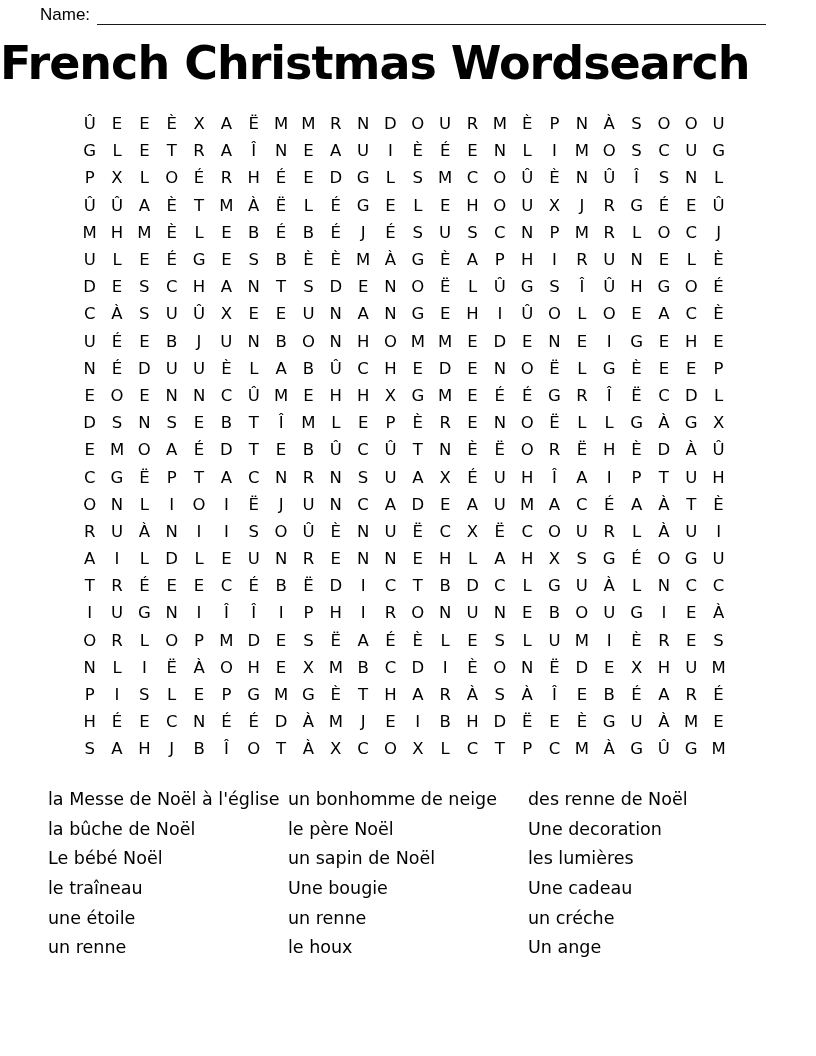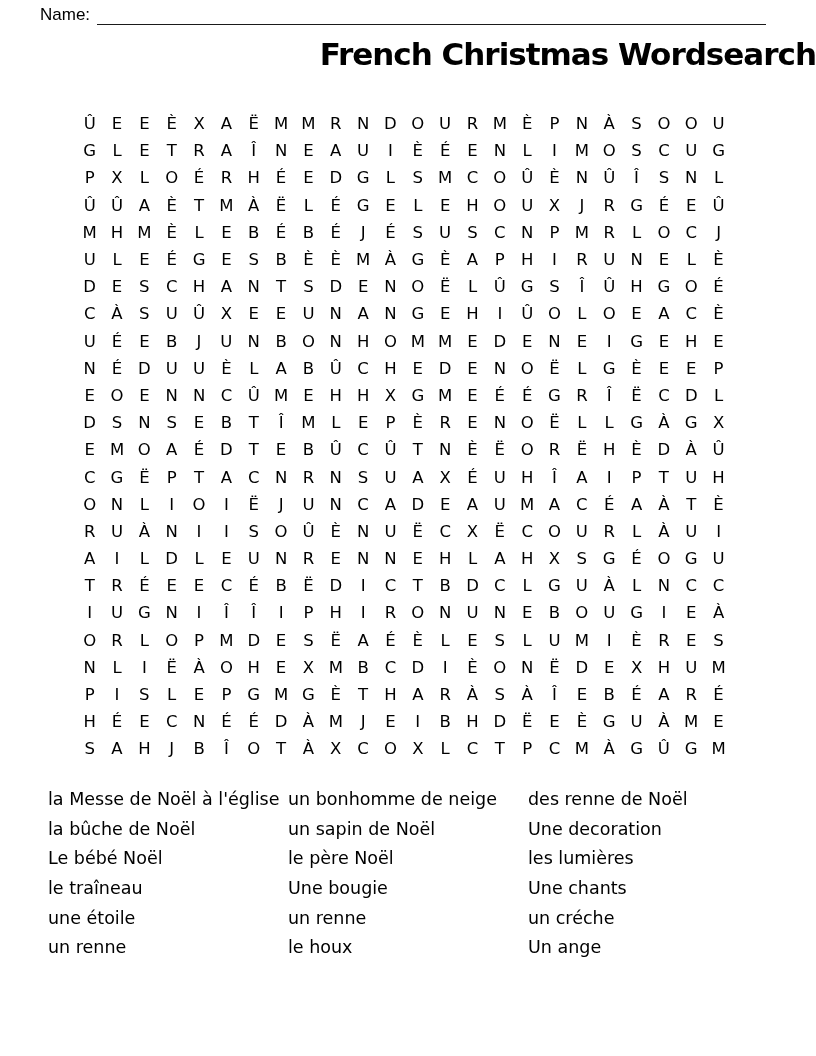--- a/index.html
+++ b/index.html
@@ -31,22 +31,22 @@
     margin-left: 7px;
     height: 19px;
     border-bottom: 1.6px solid #1a1a1a;
   }
   
   .title {
     position: absolute;
     top: 36px; left: 0;
     width: 100%;
     margin: 0;
-    text-align: right;
-    font-size: 31px;
+    text-align: left;
+    font-size: 46px;
     font-weight: 600;
     letter-spacing: -1px;
     font-family: "DejaVu Sans", sans-serif;
   }
   
   .grid {
     position: absolute;
     left: 76px; top: 110px;
     display: grid;
     grid-template-columns: repeat(24, 27.35px);
@@ -668,29 +668,29 @@
     <div class="word-col word-col-0" id="word-col-0">
         <div class="word-item">la Messe de Noël à l'église</div>
         <div class="word-item">la bûche de Noël</div>
         <div class="word-item">Le bébé Noël</div>
         <div class="word-item">le traîneau</div>
         <div class="word-item">une étoile</div>
         <div class="word-item">un renne</div>
       </div>
     <div class="word-col word-col-1" id="word-col-1">
         <div class="word-item">un bonhomme de neige</div>
+        <div class="word-item">le père Noël</div>
         <div class="word-item">un sapin de Noël</div>
-        <div class="word-item">le père Noël</div>
         <div class="word-item">Une bougie</div>
         <div class="word-item">un renne</div>
         <div class="word-item">le houx</div>
       </div>
     <div class="word-col word-col-2" id="word-col-2">
         <div class="word-item">des renne de Noël</div>
         <div class="word-item">Une decoration</div>
         <div class="word-item">les lumières</div>
-        <div class="word-item">Une chants</div>
+        <div class="word-item">Une cadeau</div>
         <div class="word-item">un créche</div>
         <div class="word-item">Un ange</div>
       </div>
   </div>
 
 </div>
 
 </body></html>

